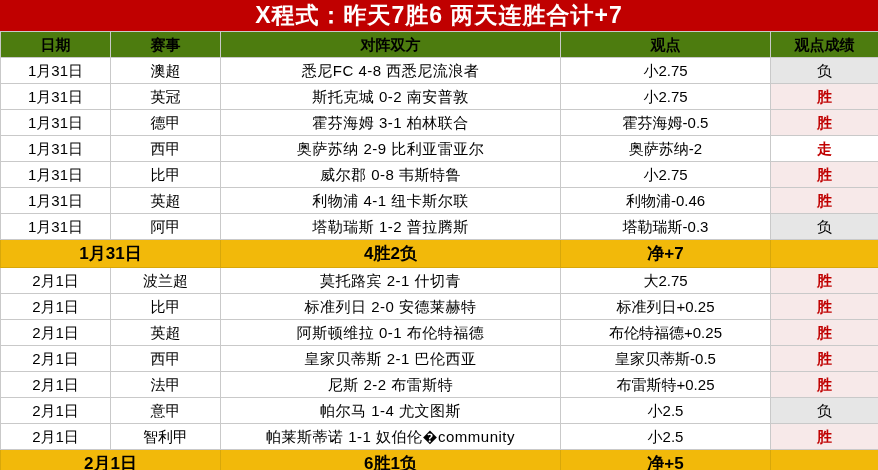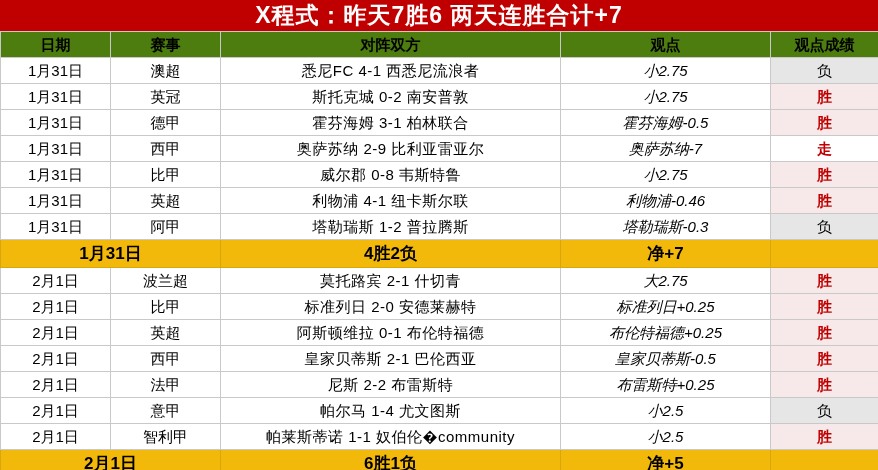--- a/index.html
+++ b/index.html
@@ -55,21 +55,21 @@
     border-bottom: 2px solid #c00000;
   }
   .col-date { width: 110px; }
   .col-league { width: 110px; }
   .col-match { width: 340px; }
   .col-view { width: 210px; }
   .col-result { width: 108px; }
 
   td.date-cell, td.league-cell { color: #000000; }
   td.match-cell { color: #000000; letter-spacing: 0.5px; }
-  td.view-cell { color: #000000; font-style: italic; }
+  td.view-cell { color: #000000; }
 
   td.result-win {
     color: #c00000;
     font-weight: bold;
     background: #f7e9e9;
   }
   td.result-lose {
     color: #000000;
     background: #e6e6e6;
   }
@@ -111,21 +111,21 @@
         <th>赛事</th>
         <th>对阵双方</th>
         <th>观点</th>
         <th>观点成绩</th>
       </tr>
     </thead>
     <tbody>
       <tr>
         <td class="date-cell">1月31日</td>
         <td class="league-cell">澳超</td>
-        <td class="match-cell">悉尼FC  4-1  西悉尼流浪者</td>
+        <td class="match-cell">悉尼FC  4-8  西悉尼流浪者</td>
         <td class="view-cell">小2.75</td>
         <td class="result-lose">负</td>
       </tr>
       <tr>
         <td class="date-cell">1月31日</td>
         <td class="league-cell">英冠</td>
         <td class="match-cell">斯托克城  0-2  南安普敦</td>
         <td class="view-cell">小2.75</td>
         <td class="result-win">胜</td>
       </tr>
@@ -133,21 +133,21 @@
         <td class="date-cell">1月31日</td>
         <td class="league-cell">德甲</td>
         <td class="match-cell">霍芬海姆  3-1  柏林联合</td>
         <td class="view-cell">霍芬海姆-0.5</td>
         <td class="result-win">胜</td>
       </tr>
       <tr>
         <td class="date-cell">1月31日</td>
         <td class="league-cell">西甲</td>
         <td class="match-cell">奥萨苏纳  2-9  比利亚雷亚尔</td>
-        <td class="view-cell">奥萨苏纳-7</td>
+        <td class="view-cell">奥萨苏纳-2</td>
         <td class="result-draw">走</td>
       </tr>
       <tr>
         <td class="date-cell">1月31日</td>
         <td class="league-cell">比甲</td>
         <td class="match-cell">威尔郡  0-8  韦斯特鲁</td>
         <td class="view-cell">小2.75</td>
         <td class="result-win">胜</td>
       </tr>
       <tr>

